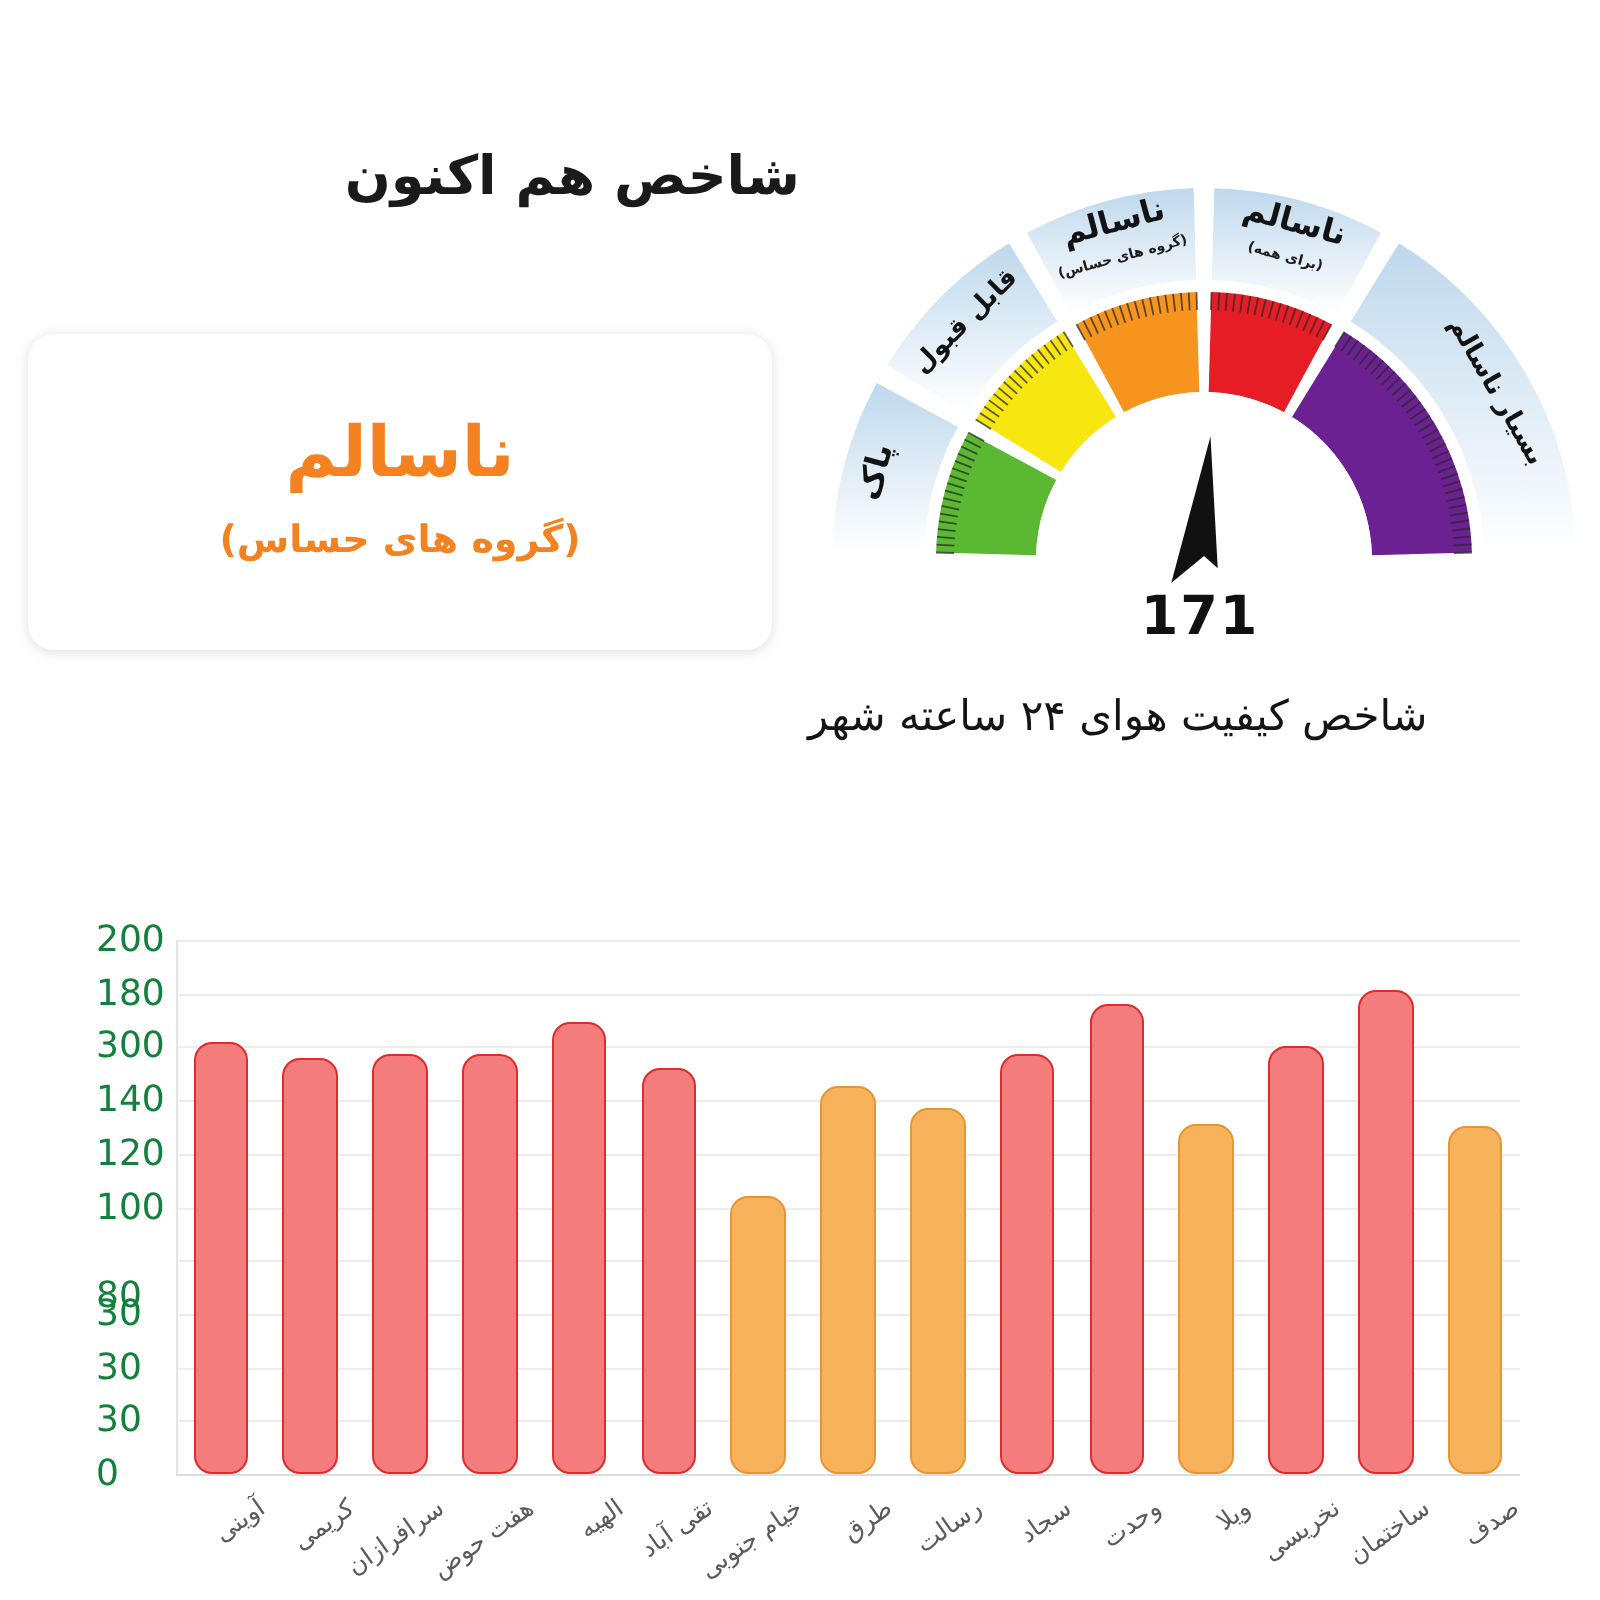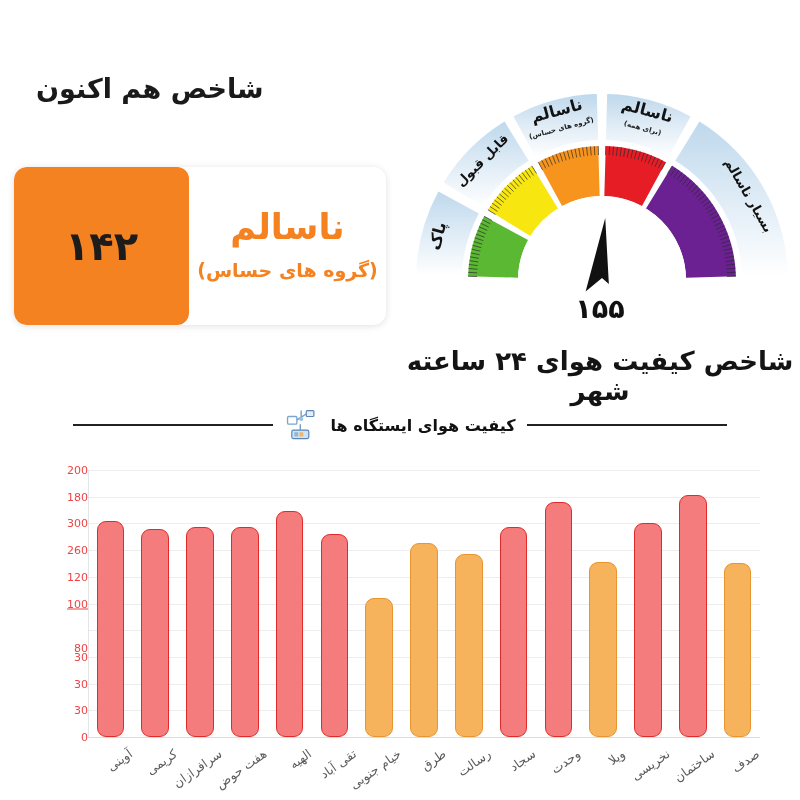--- a/index.html
+++ b/index.html
@@ -8,21 +8,21 @@
     width: 800px; height: 800px;
     background: #ffffff;
     font-family: "DejaVu Sans", "Liberation Sans", sans-serif;
     overflow: hidden;
   }
   #page { position: relative; width: 800px; height: 800px; background: #fff; }
 
   
   #now-block { position: absolute; left: 0; top: 55px; width: 400px; height: 300px; }
   #now-title {
-    text-align: left;
+    text-align: right;
     font-size: 27px;
     font-weight: bold;
     color: #1a1a1a;
     letter-spacing: 0px;
     margin-top: 18px;
     padding-left: 36px;
   }
   #aqi-card {
     position: absolute;
     left: 14px; top: 112px;
@@ -50,42 +50,42 @@
     padding-bottom: 4px;
   }
   #aqi-label { font-size: 35px; font-weight: bold; }
   #aqi-sub   { font-size: 19px; font-weight: bold; }
 
   
   #gauge-block { position: absolute; right: 4px; top: 48px; width: 392px; height: 300px; }
   #gauge-svg { position: absolute; left: 8px; top: 0; }
   #gauge-caption {
     position: absolute; left: 0; right: 0; top: 298px;
-    text-align: center; font-size: 26px; font-weight: bold; color: #141414;
+    text-align: left; font-size: 21px; font-weight: normal; color: #141414;
   }
   #gauge-number {
     position: absolute; width: 100%; text-align: center;
     top: 245px; font-size: 27px; font-weight: bold; color: #111;
     letter-spacing: 1px;
   }
 
   
   #chart-header {
     position: absolute; left: 0; top: 408px; width: 800px;
     display: flex; align-items: center; justify-content: center; gap: 12px;
   }
   .hdr-rule { height: 2px; background: #222; width: 200px; }
   #chart-title { font-size: 16px; font-weight: bold; color: #111; white-space: nowrap; }
   #chart-logo { width: 34px; height: 34px; flex: 0 0 34px; }
 
   
   #chart { position: absolute; left: 0; top: 452px; width: 800px; height: 348px; }
   .y-tick {
     position: absolute; right: 712px; width: 40px;
-    text-align: right; font-size: 11px; color: #ef4444;
+    text-align: left; font-size: 18px; color: #15803d;
     transform: translateY(-50%); direction: ltr;
   }
   .gridline { position: absolute; left: 88px; width: 672px; height: 1px; background: #ebedf0; }
   #axis-base { position: absolute; left: 88px; width: 672px; height: 1px; background: #d9dde1; }
   #axis-left { position: absolute; left: 88px; width: 1px; background: #e2e5e8; }
   .bar { position: absolute; border-radius: 9px; border-style: solid; border-width: 1.6px; }
   .xlab {
     position: absolute; font-size: 12.5px; color: #5b5b5b; white-space: nowrap;
     transform-origin: 100% 0%; transform: rotate(-35deg);
     text-align: right; direction: rtl;
@@ -93,23 +93,20 @@
 </style>
 </head>
 <body>
 
 <div id="page">
 
   <div id="now-block">
     <div id="now-title">شاخص هم اکنون</div>
 
     <div id="aqi-card">
-      <div id="aqi-square" style="background: rgb(245, 130, 32);">
-        <span id="aqi-value">۱۴۲</span>
-      </div>
       <div id="aqi-text-side">
         <div id="aqi-label" style="color: rgb(245, 130, 32);">ناسالم</div>
         <div id="aqi-sub" style="color: rgb(245, 130, 32);">(گروه های حساس)</div>
       </div>
     </div>
   </div>
 
   <div id="gauge-block">
     <svg id="gauge-svg" width="380" height="290" viewBox="0 0 380 290">
       <defs>
@@ -236,38 +233,24 @@
           <line x1="313.63186450830784" y1="213.55651664680968" x2="322.533358752906" y2="212.22858584538" stroke="#2a2a2a" stroke-width="0.9" opacity="0.75"></line>
           <line x1="314.1300568743071" y1="217.27828201665048" x2="323.0674209692572" y2="216.21831832184932" stroke="#2a2a2a" stroke-width="0.9" opacity="0.75"></line>
           <line x1="314.5162363973096" y1="221.01333201333077" x2="323.48140541791594" y2="220.22229191829058" stroke="#2a2a2a" stroke-width="0.9" opacity="0.75"></line>
           <line x1="314.7900545955103" y1="224.75829619153342" x2="323.774938526387" y2="224.23689351732384" stroke="#2a2a2a" stroke-width="0.9" opacity="0.75"></line>
           <line x1="314.9512643800443" y1="228.50979515955385" x2="323.94775541540747" y2="228.25850041104172" stroke="#2a2a2a" stroke-width="0.9" opacity="0.75"></line>
           <text x="332.8941916244323" y="149.49999999999994" transform="rotate(420 332.8941916244323 149.49999999999994)" text-anchor="middle" font-size="13" font-weight="bold" fill="#121212" font-family="&quot;DejaVu Sans&quot;,&quot;Liberation Sans&quot;,sans-serif" direction="rtl">بسیار ناسالم</text>
           <path d="M106 232 A84 84 0 0 1 274 232 Z" fill="#ffffff"></path>
           <path d="M193.24482928706252 170.08496884521642 L196.8573384056169 236.12030459928044 L190 230 L173.61695911422018 243.47152872702094 Z" fill="#111111"></path>
         </g>
     </svg>
-    <div id="gauge-number">۱۵۵</div>
+    <div id="gauge-number">171</div>
     <div id="gauge-caption">شاخص کیفیت هوای ۲۴ ساعته شهر</div>
   </div>
 
-  <div id="chart-header">
-    <div class="hdr-rule"></div>
-    <span id="chart-title">کیفیت هوای ایستگاه ها</span>
-    <svg id="chart-logo" viewBox="0 0 40 40">
-      <rect x="3" y="10" width="11" height="9" rx="1.5" fill="#ffffff" stroke="#7aa7cf" stroke-width="1.6"></rect>
-      <rect x="25" y="3" width="9" height="7" rx="1.2" fill="#e3eef8" stroke="#5b86b5" stroke-width="1.4"></rect>
-      <rect x="8" y="26" width="20" height="10" rx="1.8" fill="#cfe3f4" stroke="#5b86b5" stroke-width="1.4"></rect>
-      <rect x="11" y="28.5" width="4.5" height="5" fill="#8fb6d8"></rect>
-      <rect x="17" y="28.5" width="4.5" height="5" fill="#f0b36b"></rect>
-      <path d="M18 19 L18 26 M19 10 L19 3 M14 14 L25 7" stroke="#6f9dc7" stroke-width="1.6" fill="none"></path>
-      <circle cx="19" cy="13" r="2.4" fill="#9cc0de"></circle>
-    </svg>
-    <div class="hdr-rule"></div>
-  </div>
 
   <div id="chart">
 
     <div id="grid-layer">
         <div class="gridline" style="top: 285px;"></div>
         <div class="gridline" style="top: 258.3px;"></div>
         <div class="gridline" style="top: 231.6px;"></div>
         <div class="gridline" style="top: 204.9px;"></div>
         <div class="gridline" style="top: 178.2px;"></div>
         <div class="gridline" style="top: 151.5px;"></div>
@@ -276,23 +259,23 @@
         <div class="gridline" style="top: 71.4px;"></div>
         <div class="gridline" style="top: 44.7px;"></div>
         <div class="gridline" style="top: 18px;"></div>
       </div>
     <div id="tick-layer">
         <div class="y-tick" style="top: 285px;">0</div>
         <div class="y-tick" style="top: 258.3px;">30</div>
         <div class="y-tick" style="top: 231.6px;">30</div>
         <div class="y-tick" style="top: 204.9px;">30</div>
         <div class="y-tick" style="top: 196px;">80</div>
-        <div class="y-tick" style="top: 151.5px; text-decoration: underline;">100</div>
+        <div class="y-tick" style="top: 151.5px;">100</div>
         <div class="y-tick" style="top: 124.8px;">120</div>
-        <div class="y-tick" style="top: 98.1px;">260</div>
+        <div class="y-tick" style="top: 98.1px;">140</div>
         <div class="y-tick" style="top: 71.4px;">300</div>
         <div class="y-tick" style="top: 44.7px;">180</div>
         <div class="y-tick" style="top: 18px;">200</div>
       </div>
     <div id="bars-layer">
         <div class="bar" title="آوینی: 162" style="left: 96.512px; top: 68.73px; width: 27.776px; height: 216.27px; background: rgb(244, 124, 124); border-color: rgb(224, 43, 43);"></div>
         <div class="bar" title="کریمی: 156" style="left: 141.312px; top: 76.74px; width: 27.776px; height: 208.26px; background: rgb(244, 124, 124); border-color: rgb(224, 43, 43);"></div>
         <div class="bar" title="سرافرازان: 157" style="left: 186.112px; top: 75.405px; width: 27.776px; height: 209.595px; background: rgb(244, 124, 124); border-color: rgb(224, 43, 43);"></div>
         <div class="bar" title="هفت حوض: 157" style="left: 230.912px; top: 75.405px; width: 27.776px; height: 209.595px; background: rgb(244, 124, 124); border-color: rgb(224, 43, 43);"></div>
         <div class="bar" title="الهیه: 169" style="left: 275.712px; top: 59.385px; width: 27.776px; height: 225.615px; background: rgb(244, 124, 124); border-color: rgb(224, 43, 43);"></div>

